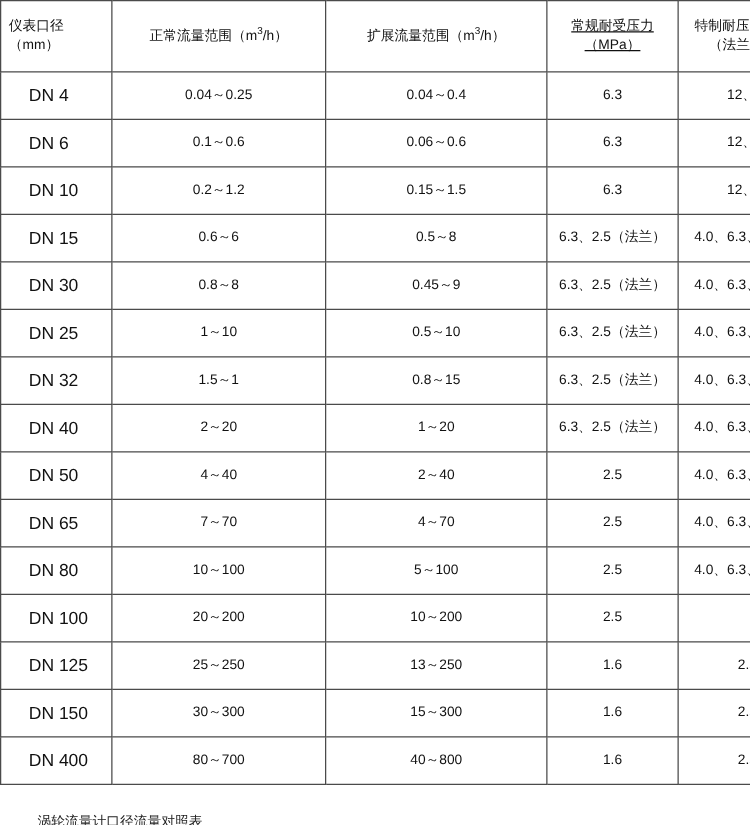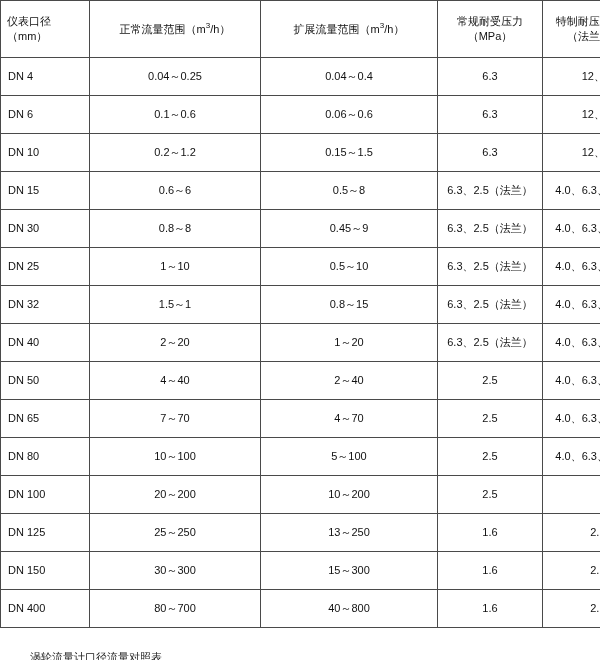--- a/index.html
+++ b/index.html
@@ -41,30 +41,30 @@
     height: 50px;
     font-size: 11px;
     padding: 3px 4px;
   }
   table.spec-table thead th.col-dn {
     text-align: left;
     padding-left: 6px;
   }
   table.spec-table tbody td.cell-dn {
     text-align: left;
-    padding-left: 7px;
-    font-size: 11px;
+    padding-left: 22px;
+    font-size: 14px;
   }
   table.spec-table tbody tr {
     height: 38px;
   }
   .col-dn { width: 78px; }
   .col-normal { width: 162px; }
   .col-extend { width: 168px; }
-  .col-press { width: 96px; }
+  .col-press { width: 96px; text-decoration: underline; }
   .col-special { width: 128px; }
   sup {
     font-size: 8px;
     vertical-align: super;
     line-height: 0;
   }
   .footer-note {
     position: absolute;
     left: 30px;
     top: 650px;

